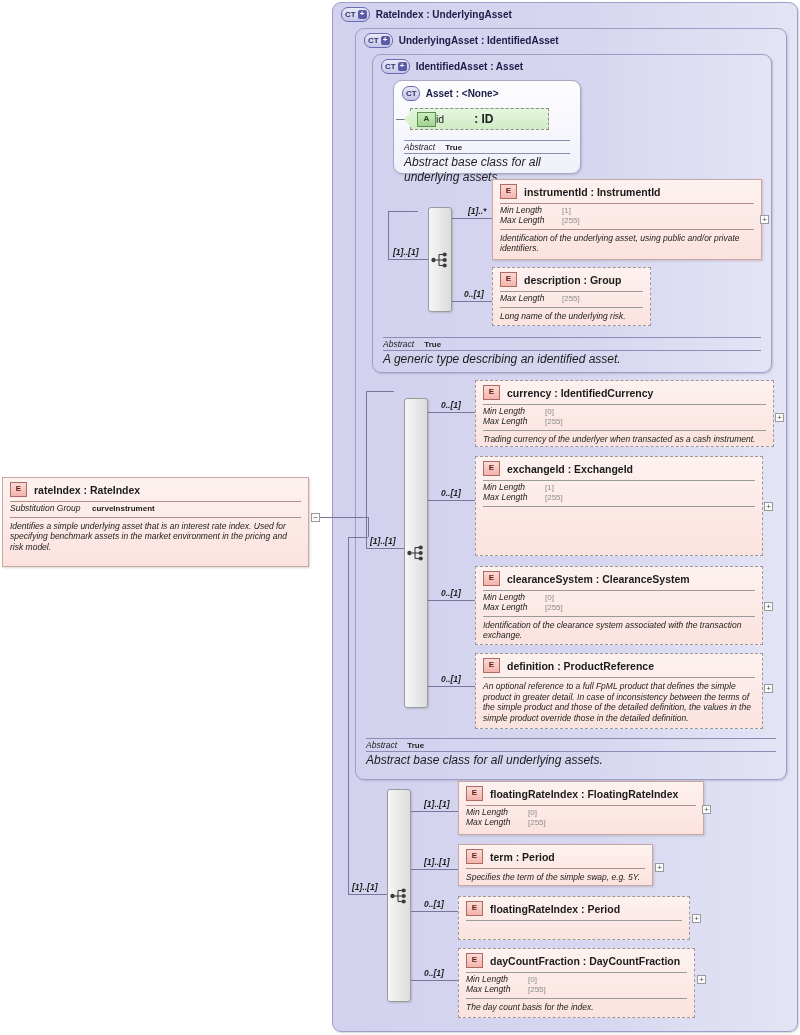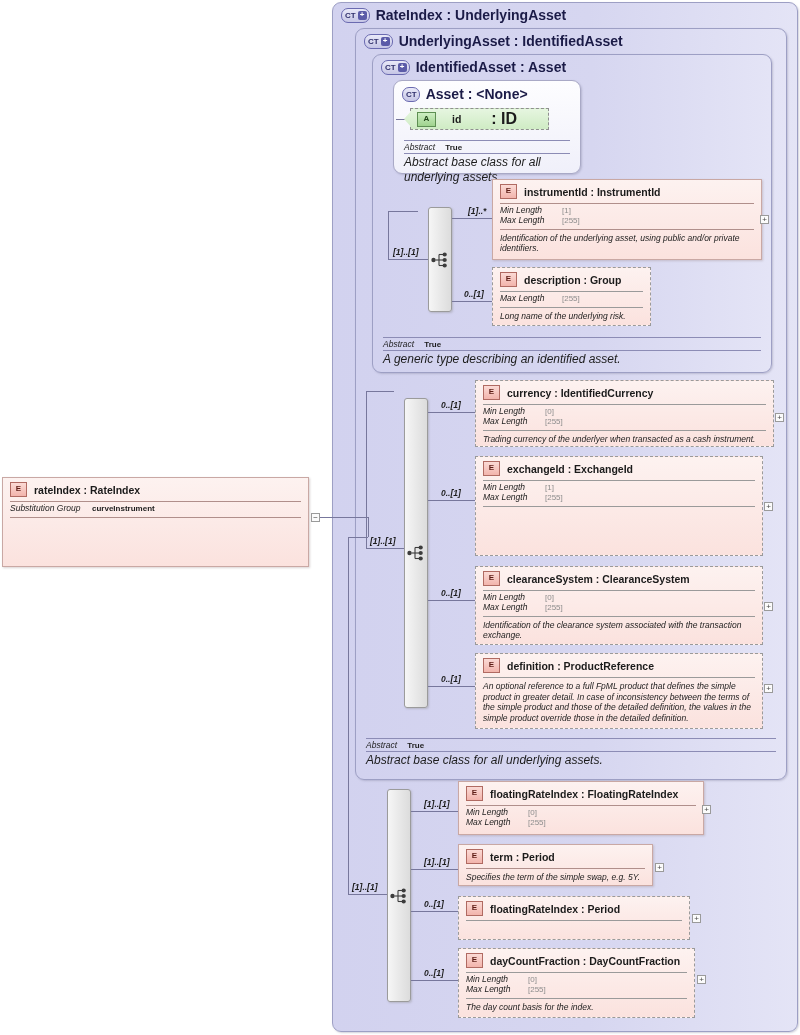--- a/index.html
+++ b/index.html
@@ -33,21 +33,21 @@
     background:linear-gradient(to bottom,#e9e9f8,#c6c6e6);
     height:13px;padding:0 2px 0 3px;
     font-size:8px;font-weight:bold;color:#2f2f6b;
     letter-spacing:0px;line-height:11px;
   }
   .ct-badge .plus{
     display:inline-block;width:9px;height:9px;margin-left:2px;
     background:#5b5ba8;border-radius:2px;color:#fff;
     font-size:8px;line-height:8px;text-align:center;font-weight:bold;
   }
-  .ct-title{font-size:14px;font-weight:bold;color:#1b1b47;}
+  .ct-title{font-size:10px;font-weight:bold;color:#1b1b47;}
 
   
   .ct-foot{position:absolute;left:0;right:0;}
   .ct-foot .rule{height:1px;background:#8c8cb5;margin:0 10px;}
   .ct-row{display:flex;gap:10px;padding:1px 10px 1px 10px;align-items:baseline;}
   .ct-row .k{font-style:italic;font-size:8.5px;color:#1c1c1c;}
   .ct-row .v{font-size:8px;font-weight:bold;color:#1c1c1c;}
   .ct-doc{font-style:italic;font-size:12px;color:#1c1c1c;padding:1px 10px;line-height:1.22;}
 
   
@@ -78,22 +78,22 @@
   .facet .fv{font-size:8px;color:#8d8d8d;font-family:"Liberation Sans",sans-serif;}
   .edoc{font-style:italic;font-size:8.5px;color:#1c1c1c;padding:1px 7px 3px 7px;line-height:1.24;}
 
   
   .attrbox{
     position:absolute;box-sizing:border-box;
     background:linear-gradient(to bottom,#e6f6e0,#cfecc4);
     border:1px dashed #8f8f8f;
     display:flex;align-items:center;
   }
-  .attr-name{font-size:10.5px;font-weight:bold;color:#1b1b1b;margin-left:6px;padding-left:10px;}
-  .attr-type{font-size:16px;font-weight:bold;color:#1b1b1b;margin-left:30px;}
+  .attr-name{font-size:10.5px;font-weight:normal;color:#1b1b1b;margin-left:0;}
+  .attr-type{font-size:12px;font-weight:bold;color:#1b1b1b;margin-left:30px;}
   .attr-arrow{
     position:absolute;left:-7px;top:0;width:9px;height:100%;
     background:linear-gradient(to bottom,#e6f6e0,#cfecc4);
     clip-path:polygon(100% 0,100% 100%,0 50%);
     border:none;
   }
 
   
   .seq{
     position:absolute;box-sizing:border-box;
@@ -450,20 +450,21 @@
       <span class="ebox-title">rateIndex : RateIndex</span>
     </div>
     <div class="sep"></div>
     <div class="facets">
       <div class="facet">
         <span class="fk" style="width:82px;">Substitution Group</span>
         <span class="fv" style="color:#1c1c1c;font-weight:bold;">curveInstrument</span>
       </div>
     </div>
     <div class="sep"></div>
+    <div class="edoc">Identifies a simple underlying asset that is an interest rate index. Used for specifying benchmark assets in the market environment in the pricing and risk model.</div>
   </div>
 
   <div class="pm" style="left:311px;top:513px;">−</div>
   <div class="ln lnh" style="left:320px;top:517px;width:48px;"></div>
   <div class="ln lnv" style="left:368px;top:517px;height:20px;"></div>
   <div class="ln lnh" style="left:348px;top:537px;width:20px;"></div>
 
 </div>
 
 </body></html>

